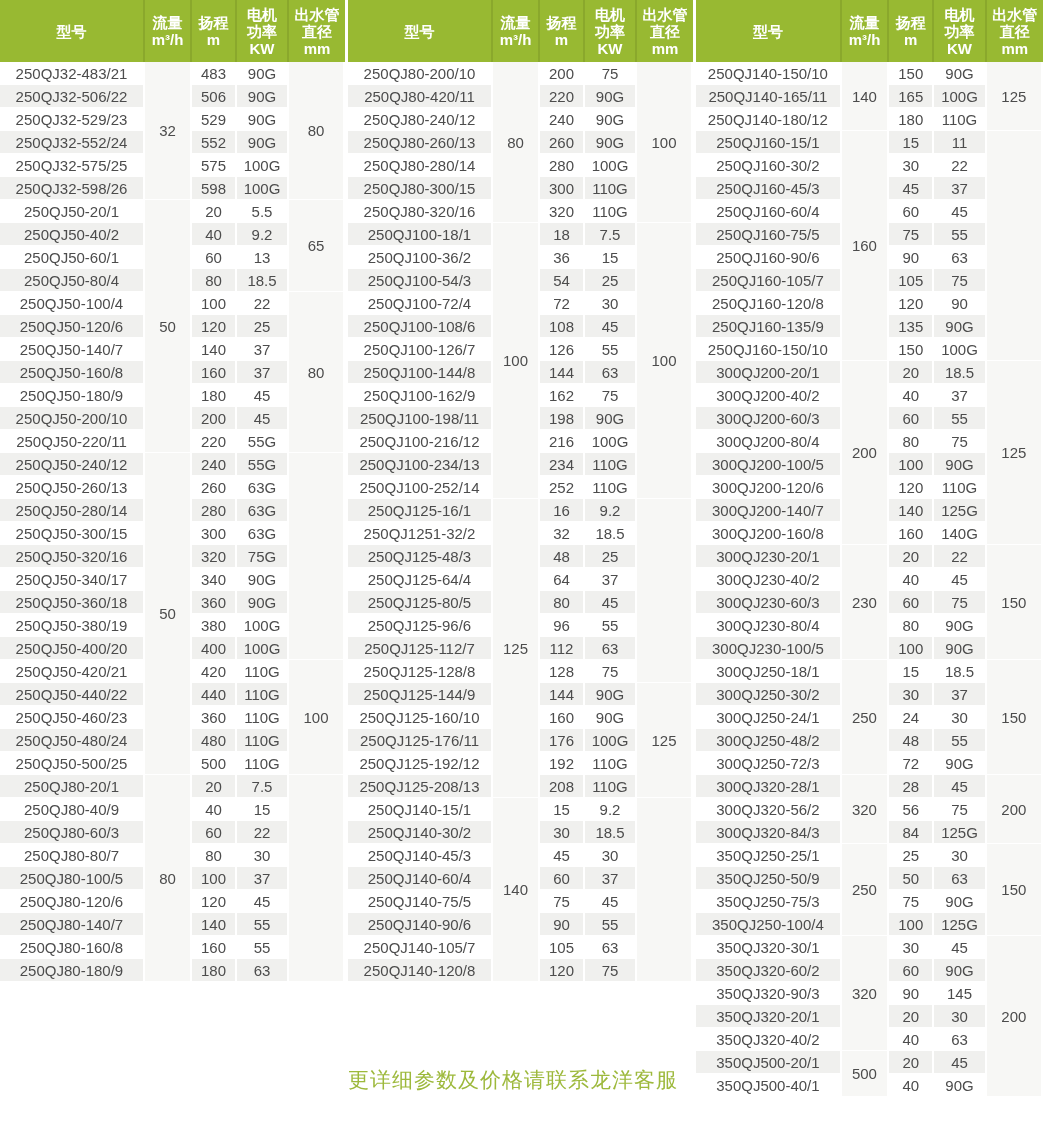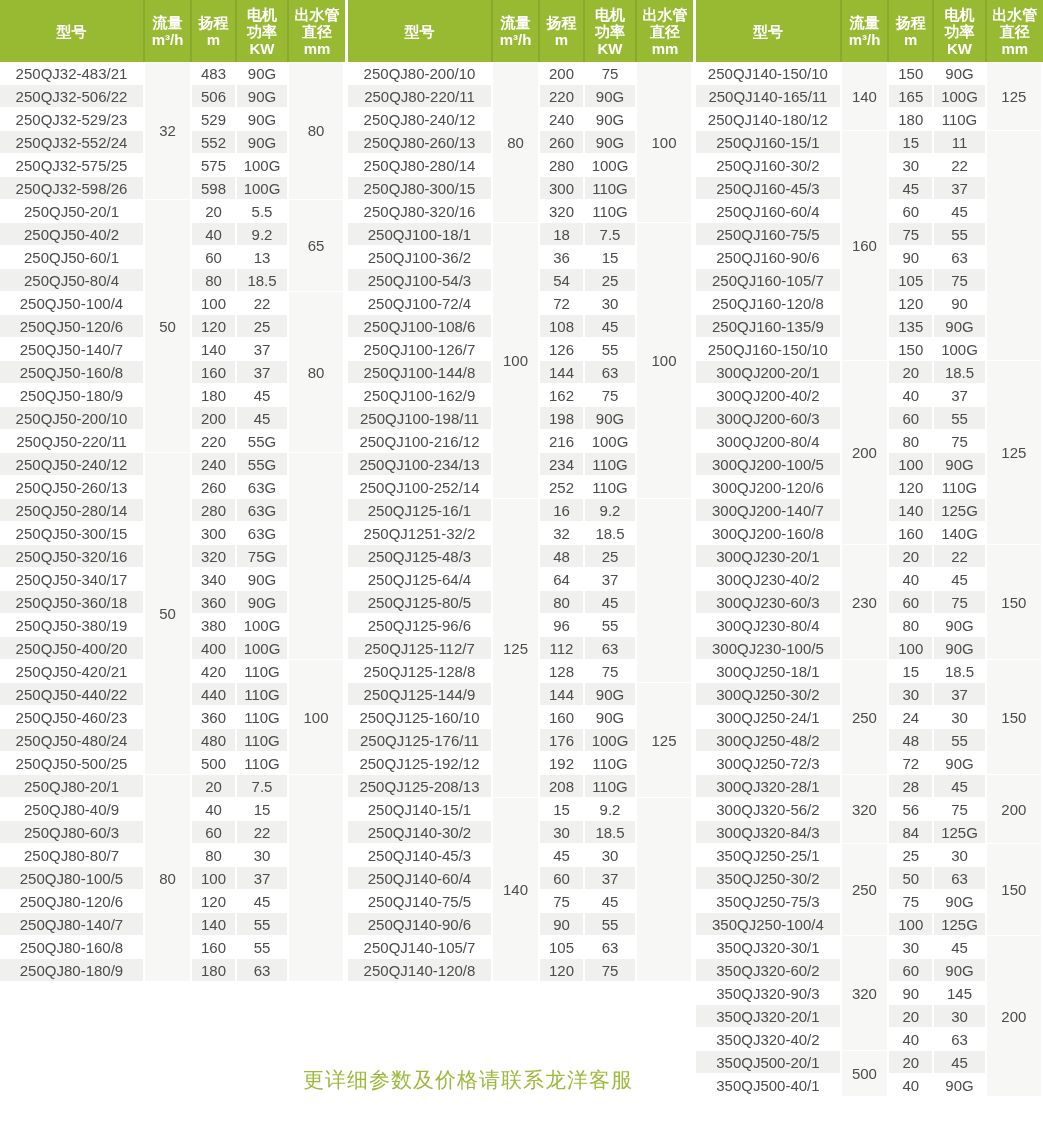--- a/index.html
+++ b/index.html
@@ -31,21 +31,21 @@
   td{
     height:23px;font-size:15px;color:var(--cell-text);text-align:center;vertical-align:middle;
     padding:0;border-right:2px solid #ffffff;border-bottom:1px solid #ffffff;
     overflow:hidden;white-space:nowrap;
   }
   tr.odd td.stripe{background:#ffffff;}
   tr.even td.stripe{background:var(--row-alt);}
   td.merged{background:var(--merged-bg);}
   .footer-note{
     position:absolute;left:303px;top:1066px;width:420px;
-    font-size:21px;letter-spacing:1px;color:var(--note-color);text-align:left;
+    font-size:21px;letter-spacing:1px;color:var(--note-color);text-align:center;
   }
 </style>
 </head>
 <body>
 
 <div id="mount-0">
     <table class="spec-table" style="width: 345px;">
       <colgroup>
         <col style="width: 145px;">
         <col style="width: 47px;">
@@ -308,21 +308,21 @@
       </thead>
       <tbody>
         <tr class="odd">
           <td class="stripe">250QJ80-200/10</td>
           <td class="merged" rowspan="7">80</td>
           <td class="stripe">200</td>
           <td class="stripe">75</td>
           <td class="merged" rowspan="7">100</td>
         </tr>
         <tr class="even">
-          <td class="stripe">250QJ80-220/11</td>
+          <td class="stripe">250QJ80-420/11</td>
           <td class="stripe">220</td>
           <td class="stripe">90G</td>
         </tr>
         <tr class="odd">
           <td class="stripe">250QJ80-240/12</td>
           <td class="stripe">240</td>
           <td class="stripe">90G</td>
         </tr>
         <tr class="even">
           <td class="stripe">250QJ80-260/13</td>
@@ -727,21 +727,21 @@
           <td class="stripe">125G</td>
         </tr>
         <tr class="odd">
           <td class="stripe">350QJ250-25/1</td>
           <td class="merged" rowspan="4">250</td>
           <td class="stripe">25</td>
           <td class="stripe">30</td>
           <td class="merged" rowspan="4">150</td>
         </tr>
         <tr class="even">
-          <td class="stripe">350QJ250-30/2</td>
+          <td class="stripe">350QJ250-50/9</td>
           <td class="stripe">50</td>
           <td class="stripe">63</td>
         </tr>
         <tr class="odd">
           <td class="stripe">350QJ250-75/3</td>
           <td class="stripe">75</td>
           <td class="stripe">90G</td>
         </tr>
         <tr class="even">
           <td class="stripe">350QJ250-100/4</td>

